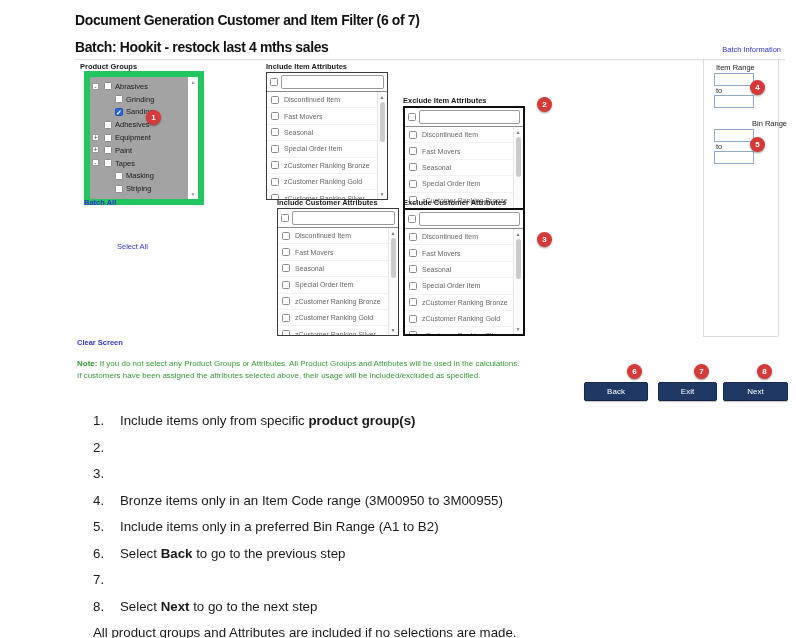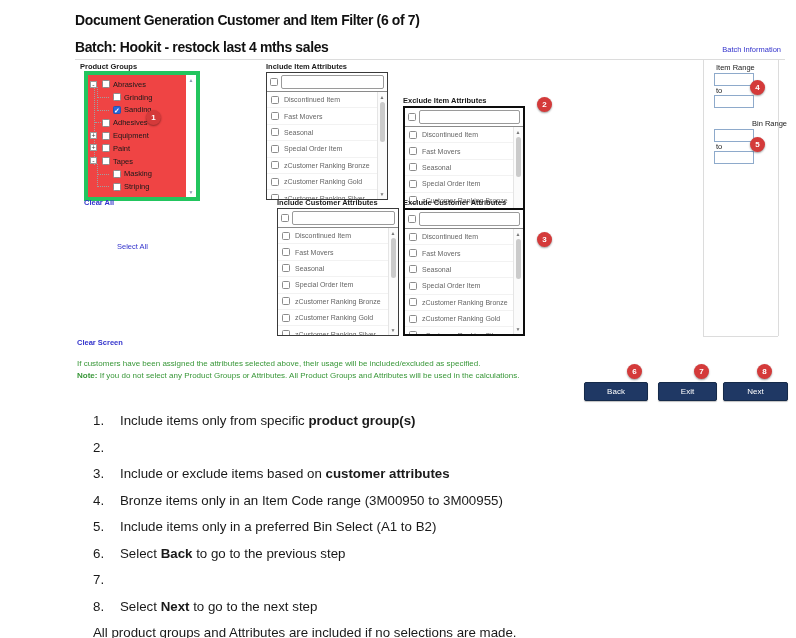--- a/index.html
+++ b/index.html
@@ -16,21 +16,21 @@
   .batch-info{right:15px;top:45px;font-size:7.5px;font-weight:normal;}
 
   
   .hline{left:75px;top:59px;width:710px;border-top:1px solid #DCDCDC;height:0;}
   .vl1{left:703px;top:59px;height:277px;border-left:1px solid #DCDCDC;width:0;}
   .vl2{left:778px;top:59px;height:277px;border-left:1px solid #DCDCDC;width:0;}
   .hl2{left:703px;top:336px;width:75px;border-top:1px solid #DCDCDC;height:0;}
 
   
   .pg-label{left:80px;top:62px;font-size:7.5px;font-weight:bold;color:#1a1a1a;}
-  .tree-box{left:84px;top:71px;width:108px;height:122px;border:4px solid #22c55e;background:#ef4444;}
+  .tree-box{left:84px;top:71px;width:108px;height:122px;border:6px solid #22c55e;background:#a3a3a3;}
   .tree-inner{position:absolute;left:1px;top:3px;right:11px;bottom:1px;overflow:hidden;}
   .tree-vline{position:absolute;left:5px;top:7px;height:80px;border-left:1px dotted #A0A0A0;}
   .trow{position:relative;height:12.8px;display:flex;align-items:center;}
   .trow.lvl0{padding-left:13px;}
   .trow.lvl1{padding-left:24px;}
   .trow.child::before{content:"";position:absolute;left:8px;top:-4px;width:11px;height:10px;
         border-left:1px dotted #A0A0A0;border-bottom:1px dotted #A0A0A0;}
   .trow.leaf::before{content:"";position:absolute;left:6px;top:2px;width:6px;height:4px;
         border-bottom:1px dotted #A0A0A0;}
   .texp{position:absolute;left:1px;top:2.5px;width:7px;height:7px;border:1px solid #9a9a9a;
@@ -160,21 +160,21 @@
             <span class="cb"></span>
             <span class="tlbl">Striping</span>
           </div>
         </div>
     </div>
     <div class="tree-scroll">
       <span class="sa up">▲</span>
       <span class="sa down">▼</span>
     </div>
   </div>
-  <a class="abs link clear-all">Clear All</a>
+  <a class="abs link clear-all">Batch All</a>
   <a class="abs link select-all">Select All</a>
 
   <div id="panels">
       <div class="apanel pp0">
         <div class="albl">Include Item Attributes</div>
         <div class="abox">
           <div class="ahead">
             <span class="cb"></span>
             <input style="">
           </div>
@@ -354,22 +354,22 @@
   <div class="abs rlbl r-to1">to</div>
   <input class="rinput ri2" value="" style="">
   <div class="abs rlbl r-bin-label">Bin Range</div>
   <input class="rinput ri3" value="" style="">
   <div class="abs rlbl r-to2">to</div>
   <input class="rinput ri4" value="" style="">
 
   <a class="abs link clear-screen">Clear Screen</a>
 
   <div class="abs note">
+    <div><b>Note:</b><span> If you do not select any Product Groups or Attributes. All Product Groups and Attributes will be used in the calculations.</span></div>
     <div>If customers have been assigned the attributes selected above, their usage will be included/excluded as specified.</div>
-    <div><b>Note:</b><span> If you do not select any Product Groups or Attributes. All Product Groups and Attributes will be used in the calculations.</span></div>
   </div>
 
   <button class="navbtn btn-back">Back</button>
   <button class="navbtn btn-exit">Exit</button>
   <button class="navbtn btn-next">Next</button>
 
   <div id="badges">
       <div class="bdg bp1">1</div>
       <div class="bdg bp2">2</div>
       <div class="bdg bp3">3</div>
@@ -383,29 +383,28 @@
   <div class="abs instructions" id="instructions">
       <div class="ins-row">
         <span class="ins-num">1.</span>
         <span class="ins-text">Include items only from specific <b>product group(s)</b></span>
       </div>
       <div class="ins-row">
         <span class="ins-num">2.</span>
       </div>
       <div class="ins-row">
         <span class="ins-num">3.</span>
-        <span class="ins-text">Include or exclude items based on <b>customer attributes</b></span>
       </div>
       <div class="ins-row">
         <span class="ins-num">4.</span>
         <span class="ins-text">Bronze items only in an Item Code range (3M00950 to 3M00955)</span>
       </div>
       <div class="ins-row">
         <span class="ins-num">5.</span>
-        <span class="ins-text">Include items only in a preferred Bin Select (A1 to B2)</span>
+        <span class="ins-text">Include items only in a preferred Bin Range (A1 to B2)</span>
       </div>
       <div class="ins-row">
         <span class="ins-num">6.</span>
         <span class="ins-text">Select <b>Back</b> to go to the previous step</span>
       </div>
       <div class="ins-row">
         <span class="ins-num">7.</span>
       </div>
       <div class="ins-row">
         <span class="ins-num">8.</span>

